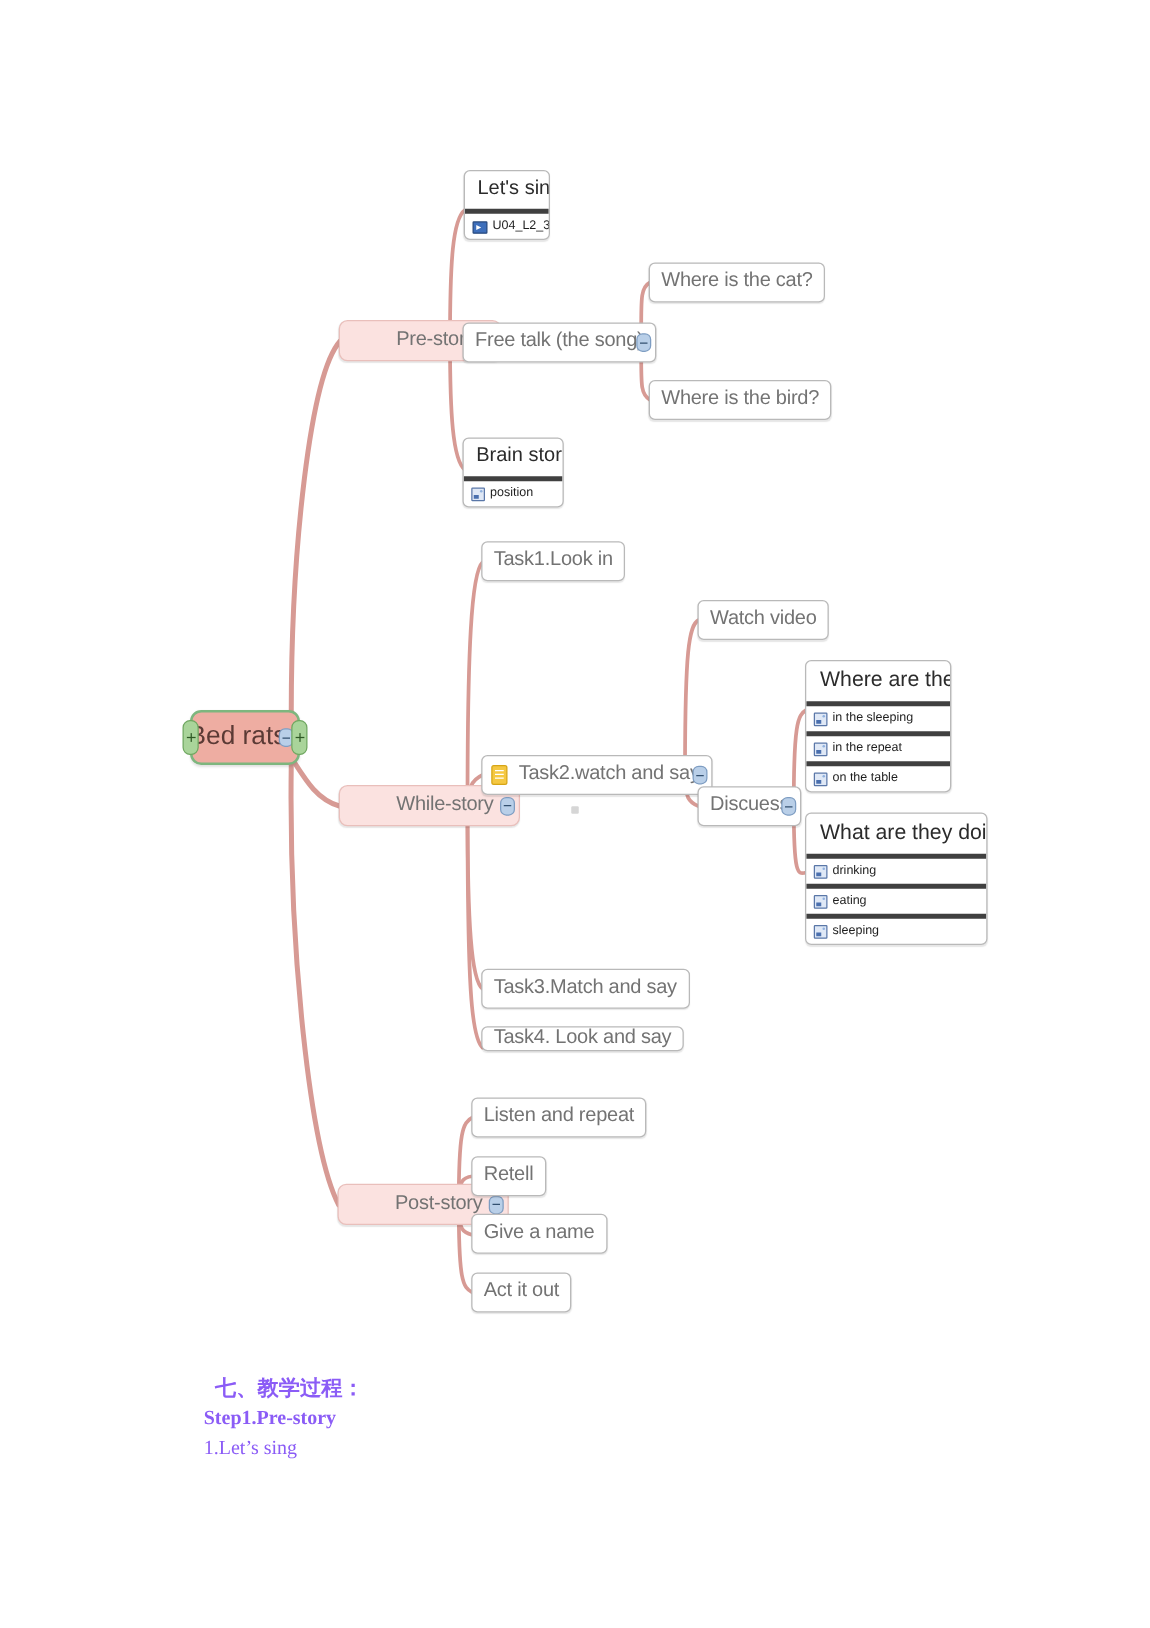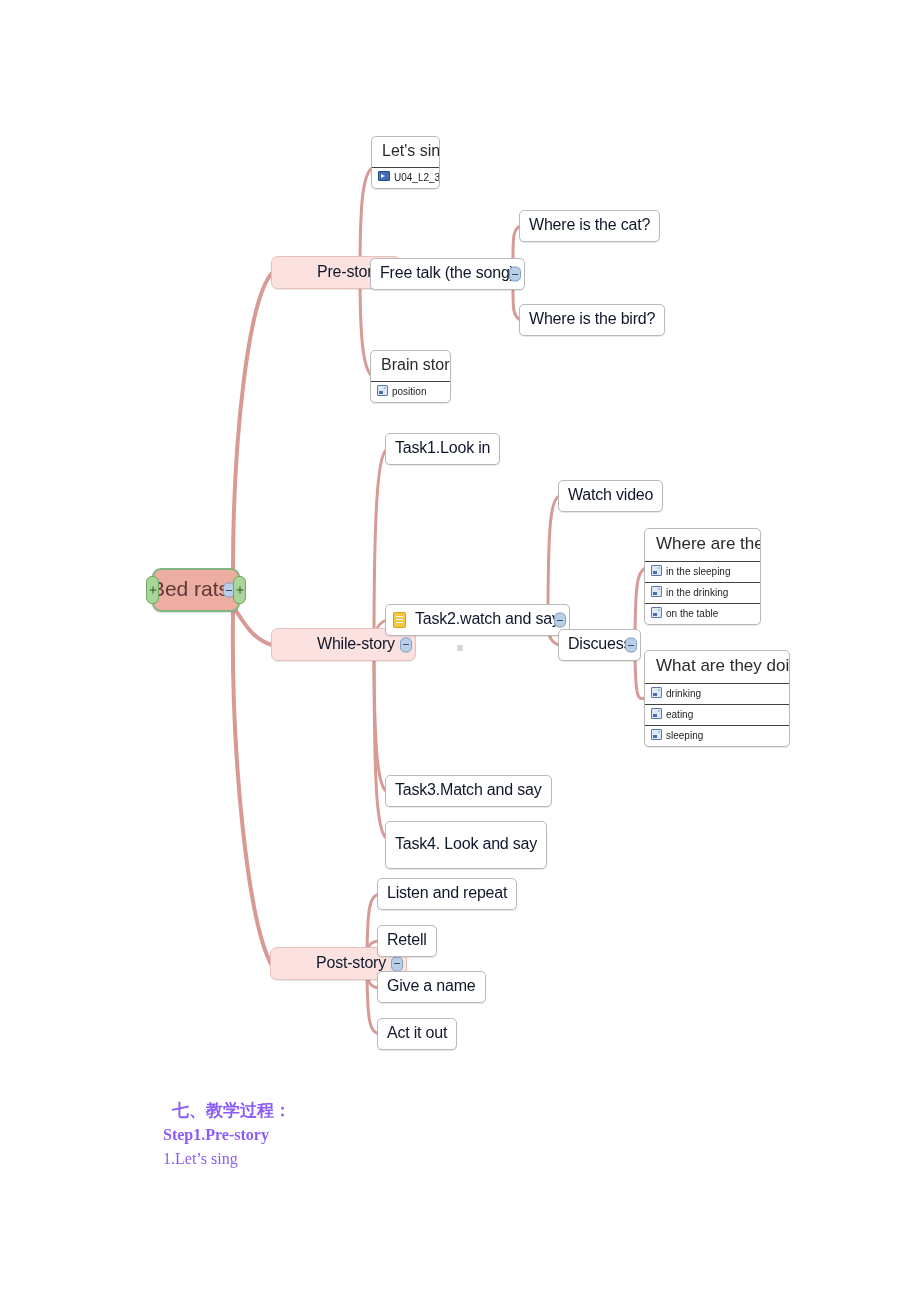--- a/index.html
+++ b/index.html
@@ -13,21 +13,21 @@
   
   .node{
     position:absolute;box-sizing:border-box;
     background:#ffffff;border:1px solid #b9b9b9;border-radius:5px;
     box-shadow:0 1px 1px rgba(0,0,0,.10);
     display:flex;align-items:center;
     white-space:nowrap;
   }
   .node .title{
     display:block;padding:3px 9px 5px 9px;
-    font-size:16px;line-height:20px;color:#0f172a;
+    font-size:16px;line-height:20px;color:#737373;
     letter-spacing:-.2px;
   }
 
   
   .root{
     position:absolute;box-sizing:border-box;
     background:#eeada2;border:2px solid #7eb67e;border-radius:9px;
     display:flex;align-items:center;justify-content:center;
     box-shadow:0 1px 2px rgba(0,0,0,.12);
   }
@@ -75,22 +75,22 @@
     background:#ffffff;border:1px solid #b9b9b9;border-radius:5px;
     box-shadow:0 1px 1px rgba(0,0,0,.10);
     overflow:hidden;
   }
   .boxnode .head{
     font-size:16px;line-height:20px;color:#2b2b2b;
     padding:4px 10px 6px 10px;white-space:nowrap;
   }
   .boxnode.bighead .head{font-size:17px;padding:5px 11px 7px 11px;}
   .boxnode .row{
-    border-top:1px solid #404040;
-    display:flex;align-items:flex-start;gap:4px;
+    border-top:4px solid #404040;
+    display:flex;align-items:flex-end;gap:4px;
     padding:3px 7px 4px 6px;
     font-size:10px;line-height:13px;color:#1d1d1d;white-space:nowrap;
   }
 
   
   .ico{display:inline-block;flex:0 0 auto;position:relative;}
   .ico-img{
     width:9px;height:9px;border:1px solid #5a77a8;background:#dfe8f6;border-radius:1px;
   }
   .ico-img::before{
@@ -243,21 +243,21 @@
   </div>
 
   <div class="boxnode bighead" style="left:644px;top:528px;width:117px;">
     <div class="head">Where are they?</div>
     <div class="row">
       <span class="ico ico-img"></span>
       <span>in the sleeping</span>
     </div>
     <div class="row">
       <span class="ico ico-img"></span>
-      <span>in the drinking</span>
+      <span>in the repeat</span>
     </div>
     <div class="row">
       <span class="ico ico-img"></span>
       <span>on the table</span>
     </div>
   </div>
 
   <div class="boxnode bighead" style="left:644px;top:650px;width:146px;">
     <div class="head">What are they doing?</div>
     <div class="row">
@@ -270,21 +270,21 @@
     </div>
     <div class="row">
       <span class="ico ico-img"></span>
       <span>sleeping</span>
     </div>
   </div>
 
   <div class="node" style="left:385px;top:775px;height:32px;">
     <span class="title">Task3.Match and say</span>
   </div>
-  <div class="node" style="left:385px;top:821px;height:48px;">
+  <div class="node" style="left:385px;top:821px;height:20px;">
     <span class="title">Task4. Look and say</span>
   </div>
 
   <div class="node pink" style="left:270px;top:947px;height:33px;">
     <span class="title">Post-story</span>
     <span class="handle"></span>
   </div>
 
   <div class="node" style="left:377px;top:878px;height:32px;">
     <span class="title">Listen and repeat</span>

